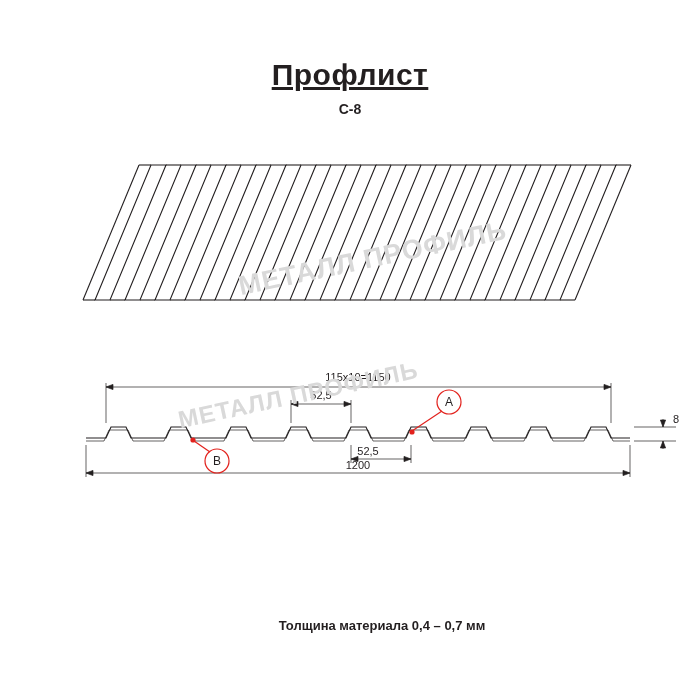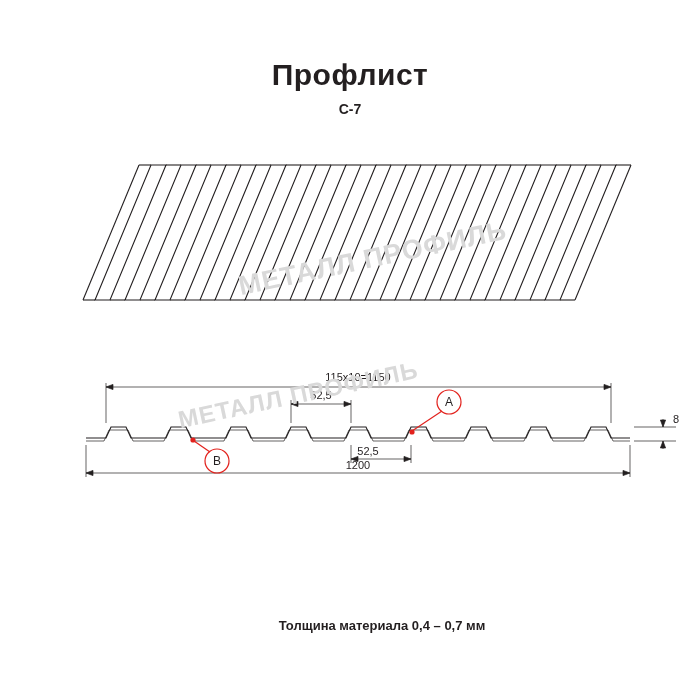--- a/index.html
+++ b/index.html
@@ -23,20 +23,21 @@
   .title {
     position: absolute;
     top: 58px;
     left: 0;
     width: 700px;
     text-align: center;
     font-size: 30px;
     font-weight: bold;
     letter-spacing: 0.5px;
     color: #231f20;
+    text-decoration: underline;
   }
   .subtitle {
     position: absolute;
     top: 101px;
     left: 0;
     width: 700px;
     text-align: center;
     font-size: 14px;
     font-weight: bold;
     color: #231f20;
@@ -103,21 +104,21 @@
     font-size: 12px;
     fill: #231f20;
   }
 </style>
 </head>
 <body>
 
 <div class="page">
 
   <div class="title">Профлист</div>
-  <div class="subtitle">С-7</div>
+  <div class="subtitle">С-8</div>
 
   <div class="iso-wrap">
     <svg width="700" height="180" viewBox="0 0 700 180">
 
       <g class="ln">
 
         <path d="M120 160 L176 25 L626 25 L570 160 Z" opacity="0"></path>
       </g>
 
       <g class="ln">

